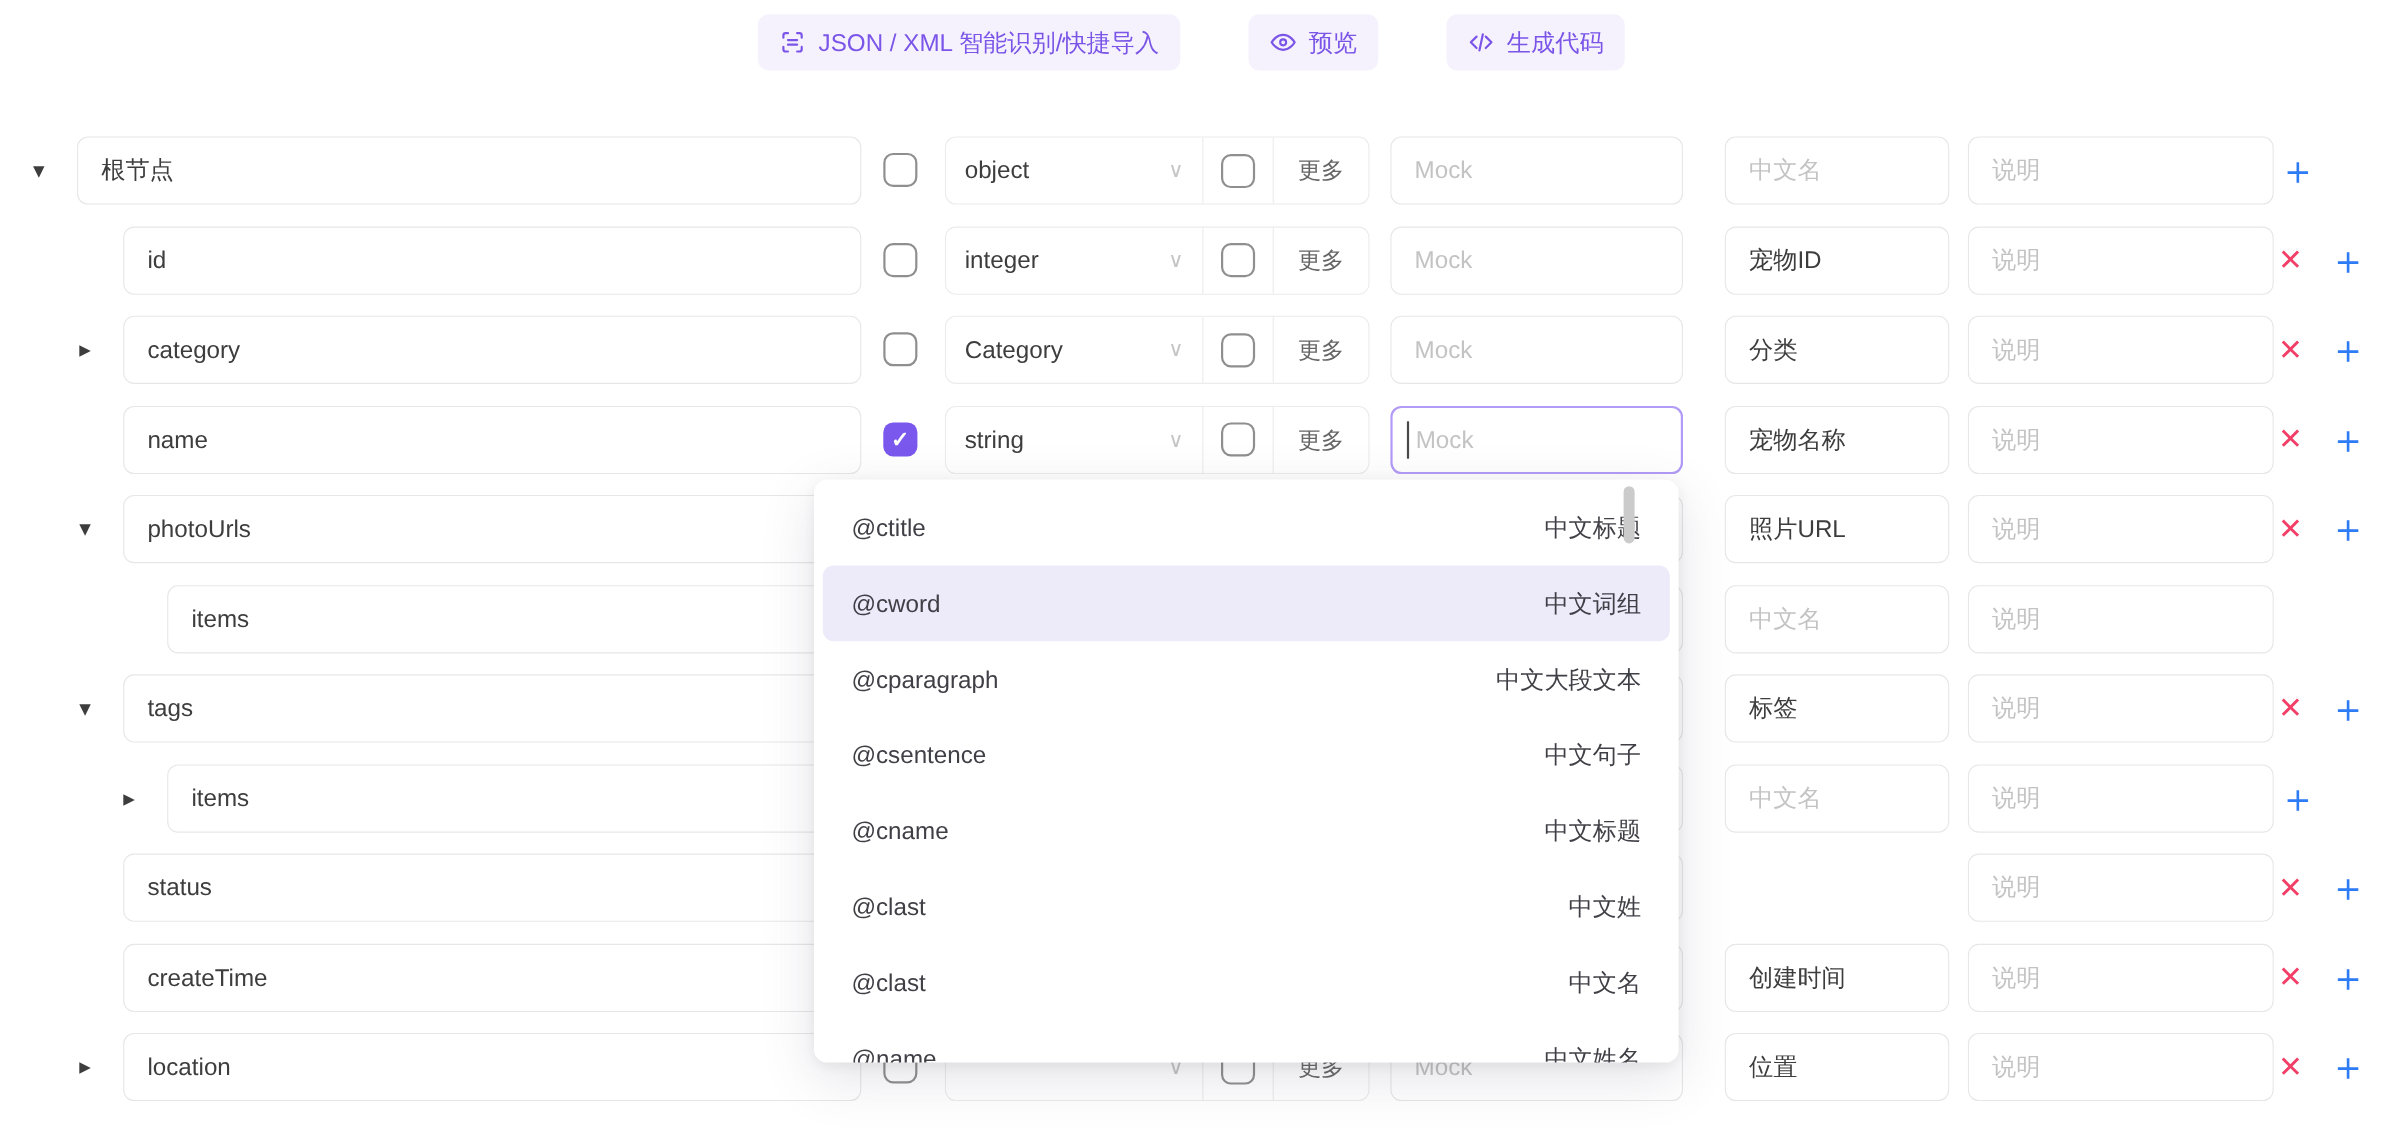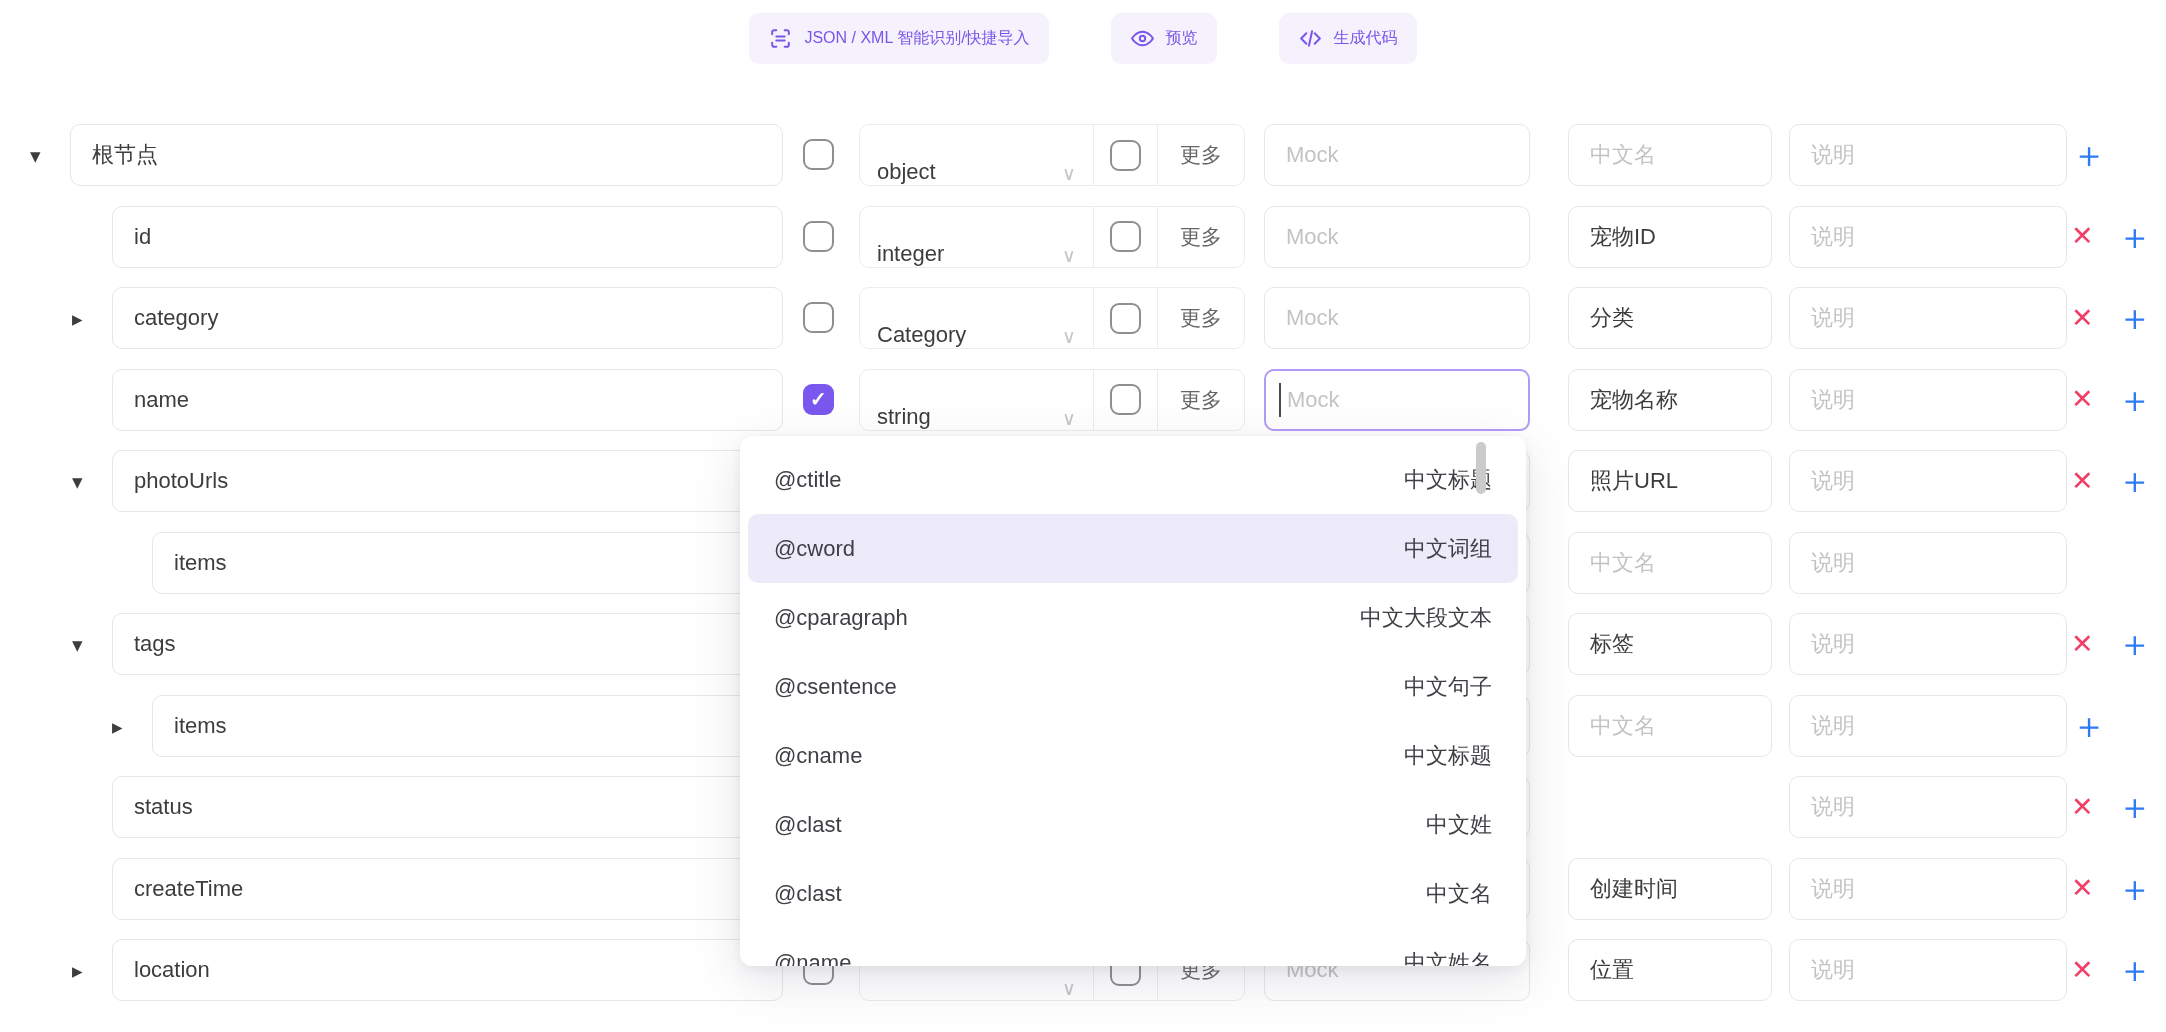--- a/index.html
+++ b/index.html
@@ -13,21 +13,21 @@
   }
   
   .toolbar {
     position: absolute; top: 13px; left: 0; right: 0;
     display: flex; justify-content: center; gap: 62px;
   }
   .tb-btn {
     height: 51px; display: flex; align-items: center; gap: 11px;
     padding: 0 19px; border-radius: 10px; border: none;
     background: #F5F2FD; color: #7A55E8;
-    font-size: 16px; font-family: inherit; cursor: pointer; white-space: nowrap;
+    font-size: 22px; font-family: inherit; cursor: pointer; white-space: nowrap;
   }
   .tb-btn svg { display:block; }
   
   .row { position: absolute; left: 0; width: 2166px; height: 62px; }
   .caret {
     position: absolute; top: 50%; transform: translateY(-50%);
     font-size: 21px; color: #3d3d3d; line-height: 1; cursor: pointer;
   }
   .txt-input {
     position: absolute; top: 0; height: 62px;
@@ -45,21 +45,21 @@
     background: #fff; display: flex; align-items: center; justify-content: center;
     cursor: pointer; flex: none;
   }
   .cb.checked { background: #7A58EE; border: none; color: #fff; font-size: 20px; font-weight: 700; }
   .req-cb { position: absolute; left: 803px; top: 15px; }
   .type-group {
     position: absolute; left: 859px; top: 0; width: 386px; height: 62px;
     display: flex; border: 1px solid #ECECEC; border-radius: 10px; background: #fff;
   }
   .type-select {
-    width: 234px; display: flex; align-items: flex-end; justify-content: space-between;
+    width: 234px; display: flex; align-items: center; justify-content: space-between;
     padding: 0 17px; border-right: 1px solid #ECECEC;
     font-size: 22px; color: #3D3D3D; cursor: pointer;
   }
   .chev { color: #C5C5C5; font-size: 19px; }
   .cb-cell { width: 64px; display: flex; align-items: center; justify-content: center; border-right: 1px solid #ECECEC; }
   .more-btn {
     flex: 1; display: flex; align-items: center; justify-content: center;
     font-size: 21px; color: #666; cursor: pointer; white-space: nowrap;
   }
   .row-actions {

